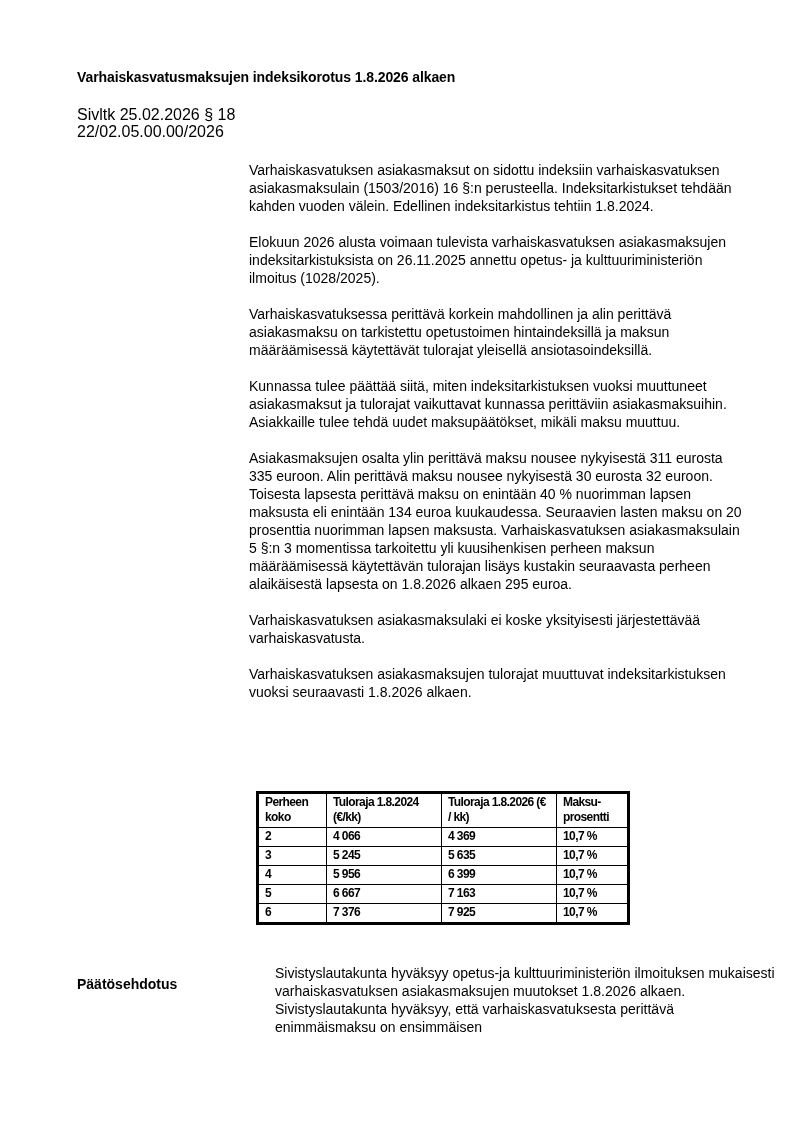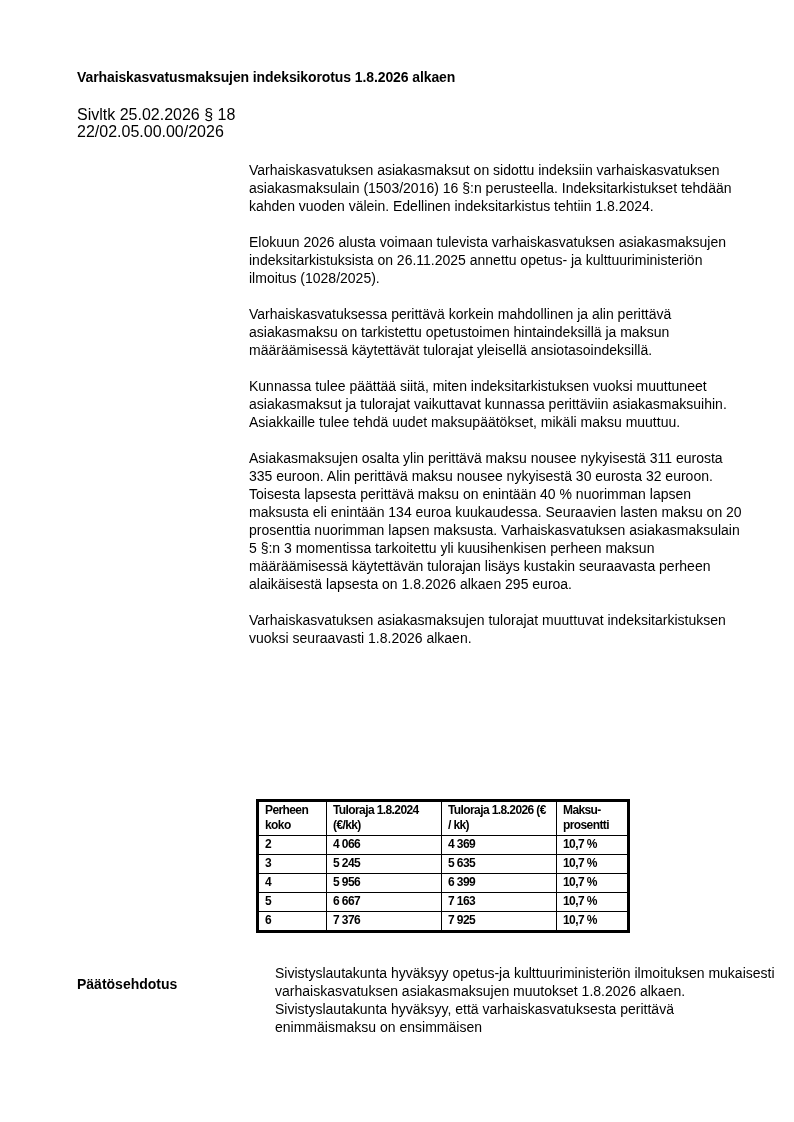--- a/index.html
+++ b/index.html
@@ -8,40 +8,41 @@
     .title { position: absolute; left: 77px; top: 69px; font-size: 14px; font-weight: bold; letter-spacing: -0.1px; }
     .meta { position: absolute; left: 77px; top: 106px; font-size: 16px; line-height: 17px; }
     .body { position: absolute; left: 249px; top: 161px; width: 500px; font-size: 14px; line-height: 18px; }
     .body p { margin: 0 1px 18px 0; }
     table.fees { position: absolute; left: 256px; top: 791px; border-collapse: collapse;
       font-size: 12px; font-weight: bold; letter-spacing: -0.6px; }
     table.fees td { border: 1.5px solid #000; padding: 1px 6px 0 6px; vertical-align: top; line-height: 15px; }
     table.fees tr.head td { height: 32px; }
     table.fees tr.row td { height: 17px; }
     table.fees tr.last td { height: 32px; }
-    table.fees { border: 3px solid #000; margin-top: 8px; }
+    table.fees { border: 3px solid #000; }
     .c1 { width: 55px; } .c2 { width: 102px; } .c3 { width: 102px; } .c4 { width: 58px; }
     .decision-label { position: absolute; left: 77px; top: 964px; font-size: 14px; font-weight: bold; margin-top: 12px; }
     .decision-text { position: absolute; left: 249px; top: 964px; width: 500px; font-size: 14px; line-height: 18px; margin-left: 26px; }
   </style>
 </head>
 <body>
 
 <div class="title">Varhaiskasvatusmaksujen indeksikorotus 1.8.2026 alkaen</div>
 <div class="meta">
   <div>Sivltk 25.02.2026 § 18</div>
   <div>22/02.05.00.00/2026</div>
 </div>
 
 <div class="body">
   <p>Varhaiskasvatuksen asiakasmaksut on sidottu indeksiin varhaiskas­vatuksen asiakasmaksulain (1503/2016) 16 §:n perusteella. Indeksitarkistukset tehdään kahden vuoden välein. Edellinen indeksitarkistus tehtiin 1.8.2024.</p>
   <p>Elokuun 2026 alusta voimaan tulevista varhaiskasvatuksen asiakas­maksujen indeksitarkistuksista on 26.11.2025 annettu opetus- ja kulttuuriministeriön ilmoitus (1028/2025).</p>
   <p>Varhaiskasvatuksessa perittävä korkein mahdollinen ja alin perittävä asiakasmaksu on tarkistettu opetustoimen hintaindeksillä ja maksun määräämisessä käytettävät tulorajat yleisellä ansiotasoindeksillä.</p>
   <p>Kunnassa tulee päättää siitä, miten indeksitarkistuksen vuoksi muut­tuneet asiakasmaksut ja tulorajat vaikuttavat kunnassa perittäviin asiakasmaksuihin. Asiakkaille tulee tehdä uudet maksupäätökset, mikäli maksu muuttuu.</p>
   <p>Asiakasmaksujen osalta ylin perittävä maksu nousee nykyisestä 311 eurosta 335 euroon. Alin perittävä maksu nousee nykyisestä 30 eurosta 32 euroon. Toisesta lapsesta perittävä maksu on enintään 40 % nuorimman lapsen maksusta eli enintään 134 euroa kuukau­dessa. Seuraavien lasten maksu on 20 prosenttia nuorimman lapsen maksusta. Varhaiskasvatuksen asiakasmaksulain 5 §:n 3 momentis­sa tarkoitettu yli kuusihenkisen perheen maksun määräämisessä käytettävän tulorajan lisäys kustakin seuraavasta perheen alaikäi­sestä lapsesta on 1.8.2026 alkaen 295 euroa.</p>
+  <p>Varhaiskasvatuksen asiakasmaksulaki ei koske yksityisesti järjestettävää varhaiskasvatusta.</p>
   <p>Varhaiskasvatuksen asiakasmaksujen tulorajat muuttuvat indeksitarkistuksen vuoksi seuraavasti 1.8.2026 alkaen.</p>
 </div>
 
 <table class="fees">
   <tbody>
       <tr class="head">
     <td class="c1">Perheen koko</td>
     <td class="c2">Tuloraja 1.8.2024 (€/kk)</td>
     <td class="c3">Tuloraja 1.8.2026 (€ / kk)</td>
     <td class="c4">Maksu-prosentti</td>

